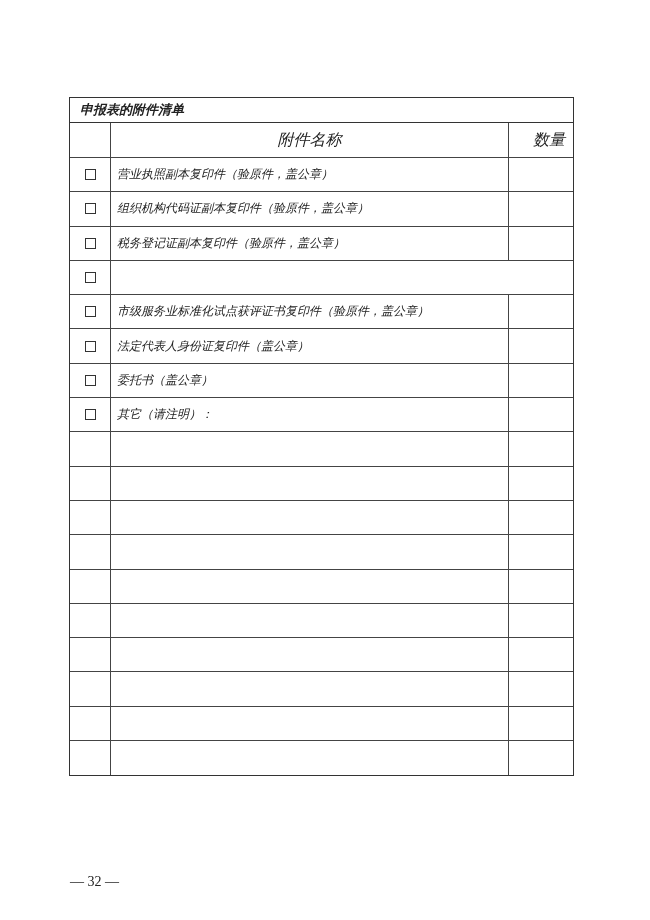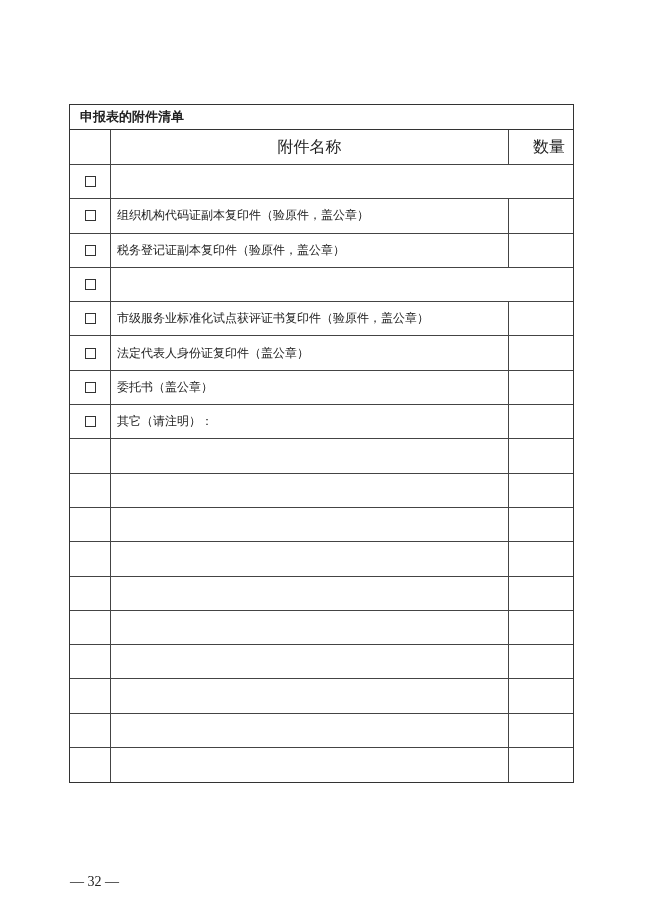--- a/index.html
+++ b/index.html
@@ -2,22 +2,22 @@
 <html><head>
 <meta charset="utf-8">
 <style>
   html, body { margin: 0; padding: 0; }
   body {
     width: 650px; height: 920px; background: #ffffff; position: relative;
     font-family: "DejaVu Serif", "Liberation Serif", serif; color: #222;
     overflow: hidden;
   }
   .table {
-    position: absolute; left: 69px; top: 104px; width: 505px;
-    border: 1.5px solid #333; box-sizing: border-box;
+    position: absolute; left: 69px; top: 97px; width: 505px;
+    border: 1.5px solid #333; box-sizing: border-box; font-style: italic;
   }
   .title-row {
     height: 25px; border-bottom: 1.5px solid #333; box-sizing: border-box;
     font-size: 13px; font-weight: bold; line-height: 24px; padding-left: 10px;
   }
   .row {
     display: flex; height: 34.3px; border-bottom: 1.2px solid #444; box-sizing: border-box;
   }
   .row:last-child { border-bottom: none; }
   .row.header { height: 35px; }
@@ -44,20 +44,21 @@
   <div class="row header">
     <div class="c1"></div>
     <div class="c2">附件名称</div>
     <div class="c3">数量</div>
   </div>
   <div id="rows">
       <div class="row">
         <div class="c1">
           <span class="checkbox"></span>
         </div>
+  <div class="c2">营业执照副本复印件（验原件，盖公章）</div>
   <div class="c3"></div>
       </div>
       <div class="row">
         <div class="c1">
           <span class="checkbox"></span>
         </div>
   <div class="c2">组织机构代码证副本复印件（验原件，盖公章）</div>
   <div class="c3"></div>
       </div>
       <div class="row">

